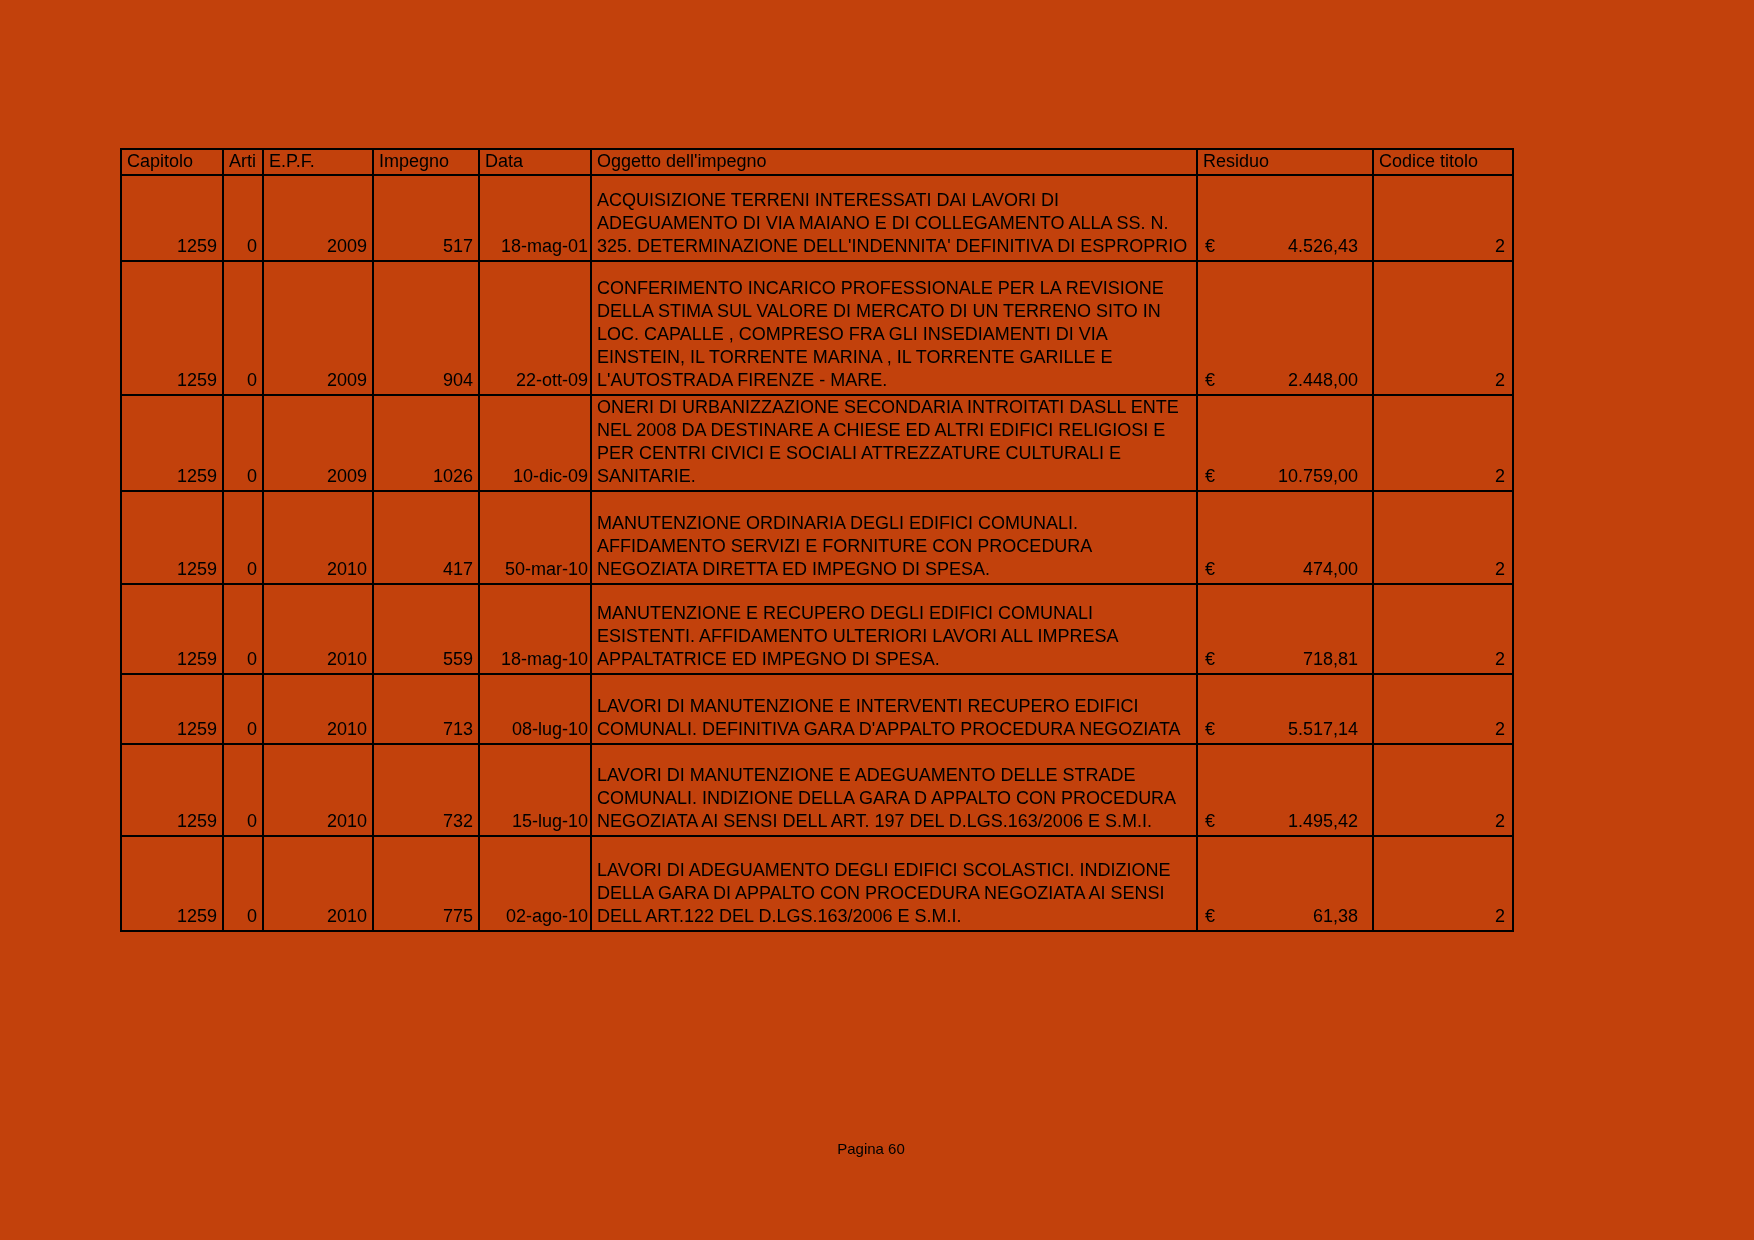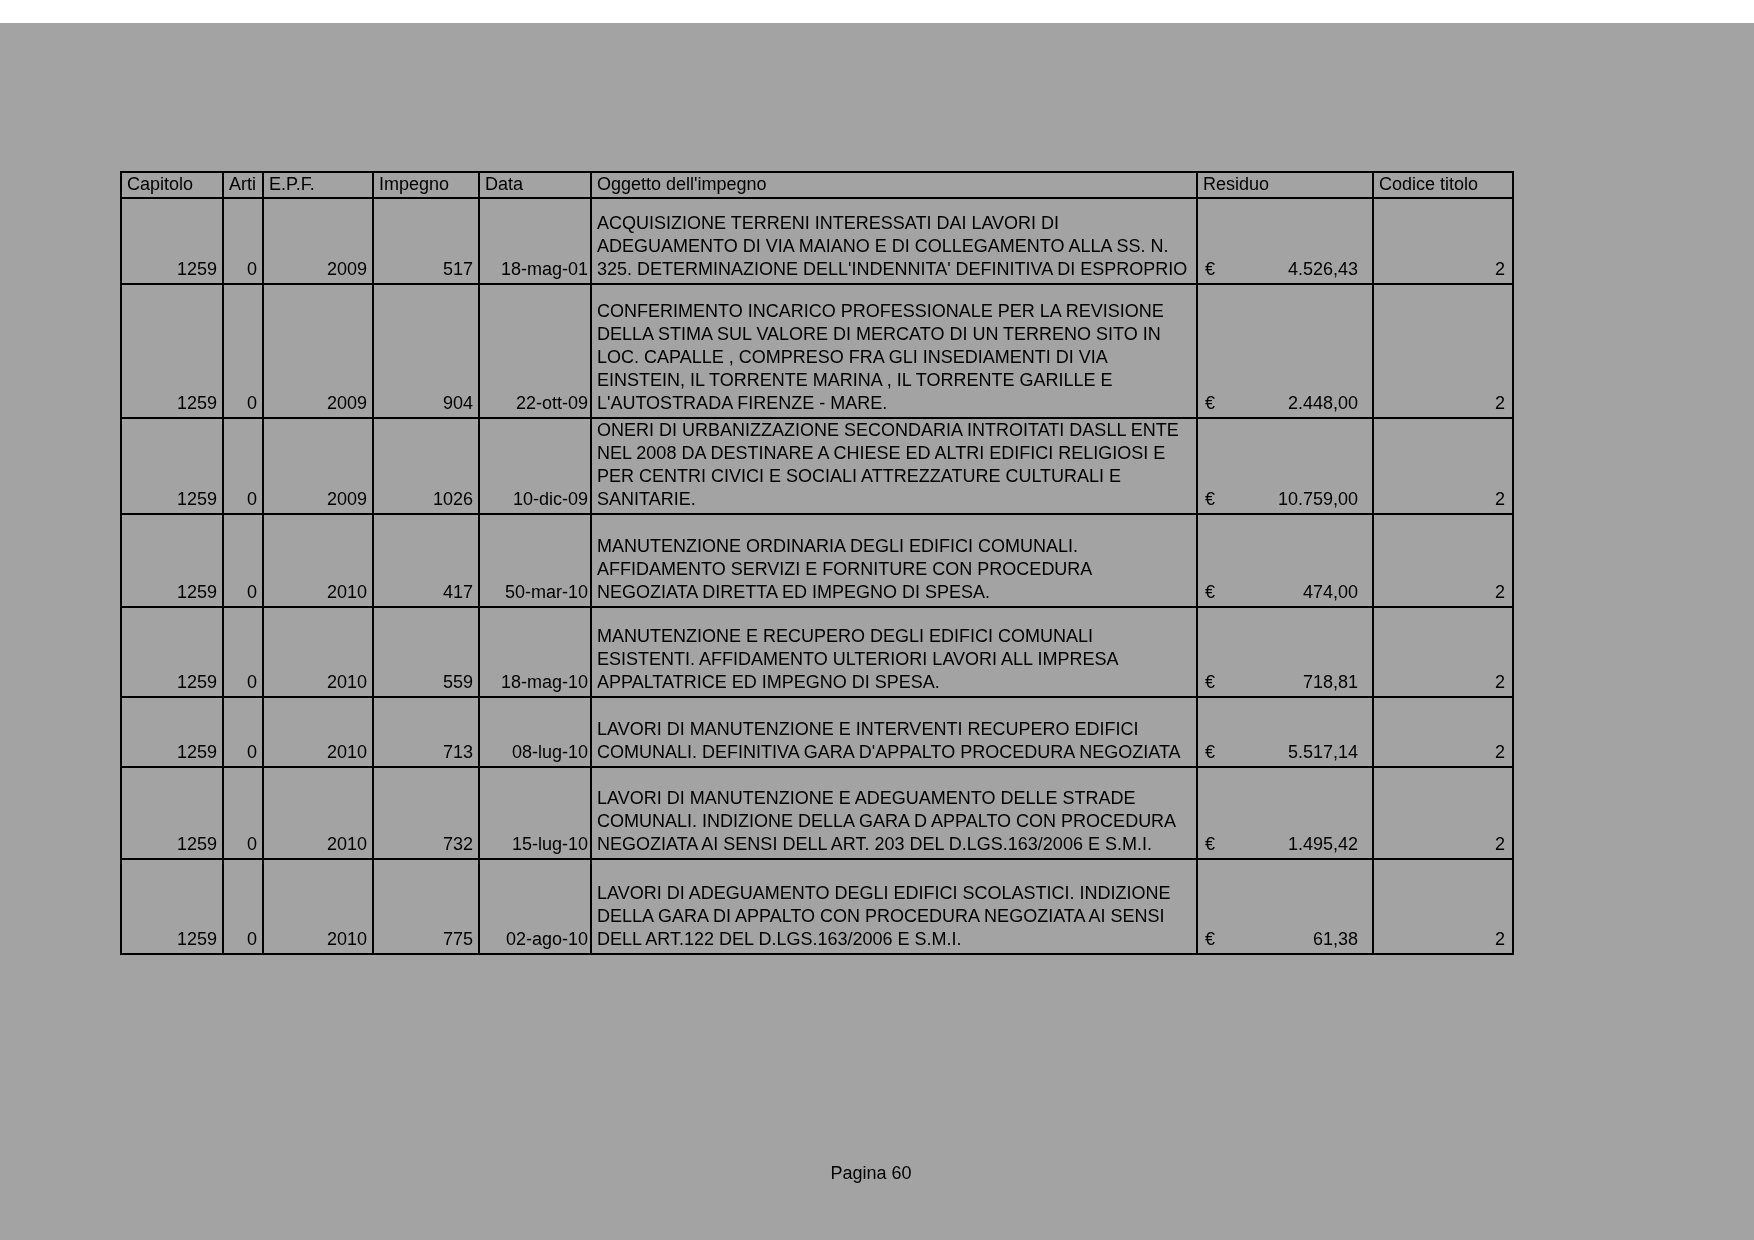--- a/index.html
+++ b/index.html
@@ -7,22 +7,21 @@
   body {
     width: 1754px;
     height: 1240px;
     position: relative;
     font-family: "Liberation Sans", "DejaVu Sans", sans-serif;
     color: #000;
   }
   .sheet {
     position: absolute;
     inset: 0;
-    background: #a3a3a3;
-    margin-top: 23px;
+    background: #c2410c;
   }
   table.impegni {
     position: absolute;
     left: 120px;
     top: 148px;
     border-collapse: collapse;
     table-layout: fixed;
     width: 1392px;
     font-size: 18px;
     line-height: 23px;
@@ -75,21 +74,21 @@
   tbody tr:nth-child(5) { height: 90px; }
   tbody tr:nth-child(6) { height: 70px; }
   tbody tr:nth-child(7) { height: 92px; }
   tbody tr:nth-child(8) { height: 95px; }
   .footer {
     position: absolute;
     left: 0;
     right: 12px;
     top: 1140px;
     text-align: center;
-    font-size: 18px;
+    font-size: 15px;
   }
 </style>
 </head>
 <body>
 
 <div class="sheet">
 
   <table class="impegni">
     <colgroup>
       <col style="width:102px">
@@ -203,21 +202,21 @@
           </div>
         </td>
         <td class="codice">2</td>
       </tr>
       <tr>
         <td class="num">1259</td>
         <td class="num">0</td>
         <td class="num">2010</td>
         <td class="num">732</td>
         <td class="date">15-lug-10</td>
-        <td class="oggetto">LAVORI DI MANUTENZIONE E ADEGUAMENTO DELLE STRADE COMUNALI. INDIZIONE DELLA GARA D APPALTO CON PROCEDURA NEGOZIATA AI SENSI DELL ART. 203 DEL D.LGS.163/2006 E S.M.I.</td>
+        <td class="oggetto">LAVORI DI MANUTENZIONE E ADEGUAMENTO DELLE STRADE COMUNALI. INDIZIONE DELLA GARA D APPALTO CON PROCEDURA NEGOZIATA AI SENSI DELL ART. 197 DEL D.LGS.163/2006 E S.M.I.</td>
         <td class="residuo-cell">
           <div class="residuo-line">
             <span>€</span>
             <span>1.495,42</span>
           </div>
         </td>
         <td class="codice">2</td>
       </tr>
       <tr>
         <td class="num">1259</td>

